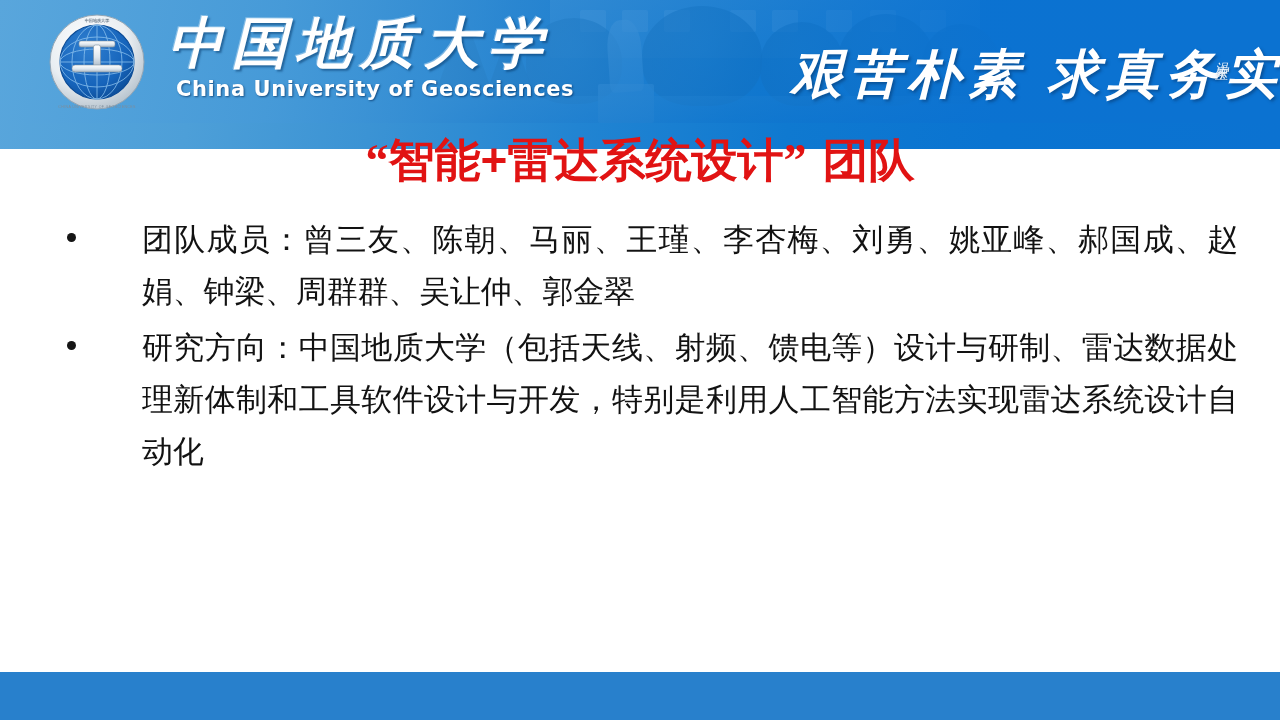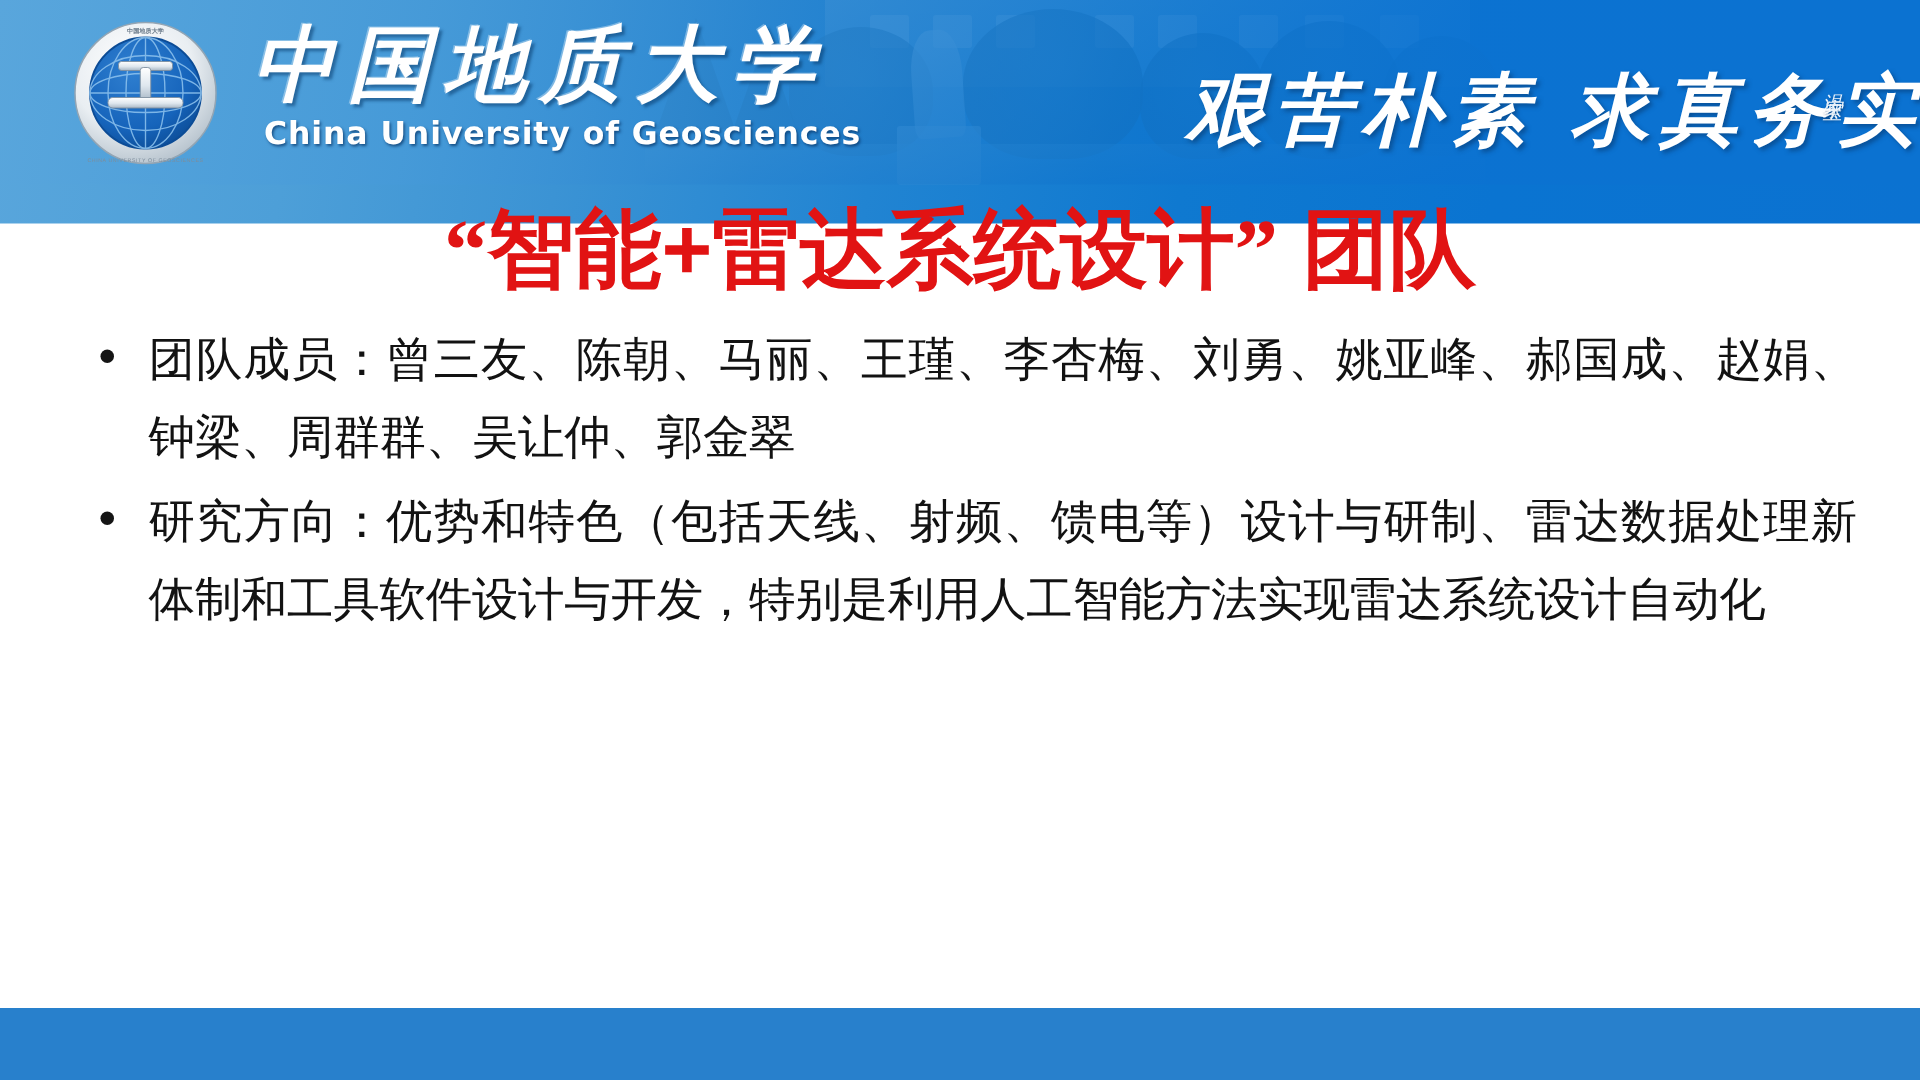--- a/index.html
+++ b/index.html
@@ -169,21 +169,21 @@
   }
 
   
   .slide-title {
     position: absolute;
     left: 0; top: 134px;
     width: 1280px;
     text-align: center;
     color: #e11313;
     font-family: "Liberation Serif", "DejaVu Serif", serif;
-    font-size: 58px;
+    font-size: 46px;
     font-weight: 700;
     line-height: 1.15;
     white-space: nowrap;
   }
   .slide-title .plus { font-family: "Liberation Sans", sans-serif; }
   .slide-title .gap { display:inline-block; width: 16px; }
 
   
   .body-list {
     position: absolute;
@@ -205,20 +205,21 @@
   }
   .bullet-text {
     display: block;
     font-family: "Liberation Sans", "DejaVu Sans", sans-serif;
     font-size: 31px;
     line-height: 52px;
     color: #121212;
     letter-spacing: -0.2px;
     text-align: justify;
     text-justify: inter-character;
+    margin-left: 43px;
   }
 
   
   .footer-bar {
     position: absolute;
     left: 0; top: 672px;
     width: 1280px; height: 48px;
     background: #2880cc;
   }
 </style>
@@ -311,21 +312,21 @@
 
   <div class="body-list">
 
     <div class="bullet-row">
       <span class="bullet-dot"></span>
       <span class="bullet-text">团队成员：曾三友、陈朝、马丽、王瑾、李杏梅、刘勇、姚亚峰、郝国成、赵娟、钟梁、周群群、吴让仲、郭金翠</span>
     </div>
 
     <div class="bullet-row">
       <span class="bullet-dot"></span>
-      <span class="bullet-text">研究方向：优势和特色（包括天线、射频、馈电等）设计与研制、雷达数据处理新体制和工具软件设计与开发，特别是利用人工智能方法实现雷达系统设计自动化</span>
+      <span class="bullet-text">研究方向：中国地质大学（包括天线、射频、馈电等）设计与研制、雷达数据处理新体制和工具软件设计与开发，特别是利用人工智能方法实现雷达系统设计自动化</span>
     </div>
 
 
   </div>
 
   <div class="footer-bar" style="background: rgb(40, 128, 204);"></div>
 
 </div>
 
 </body></html>

